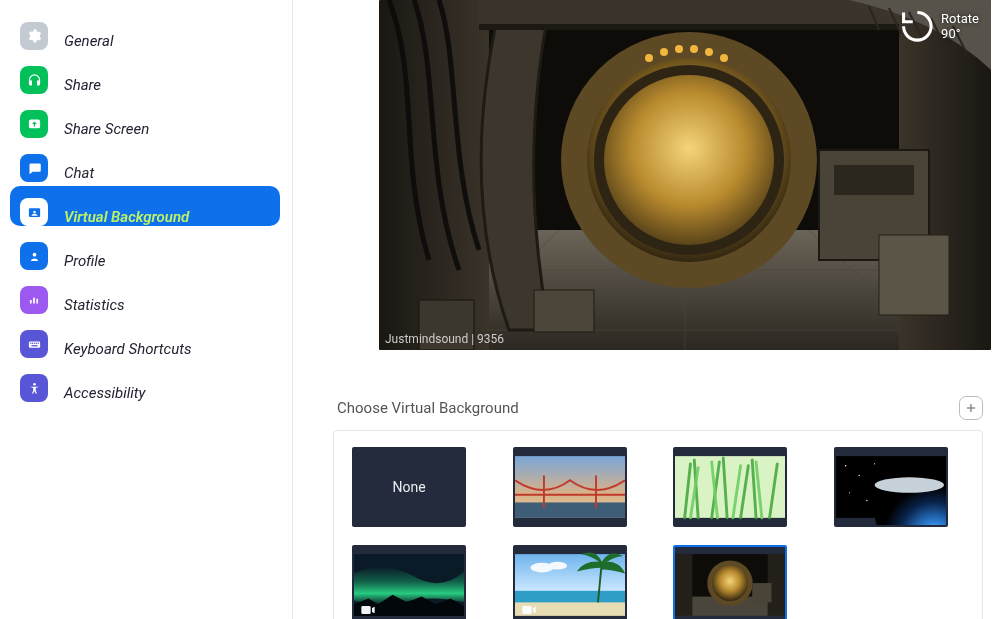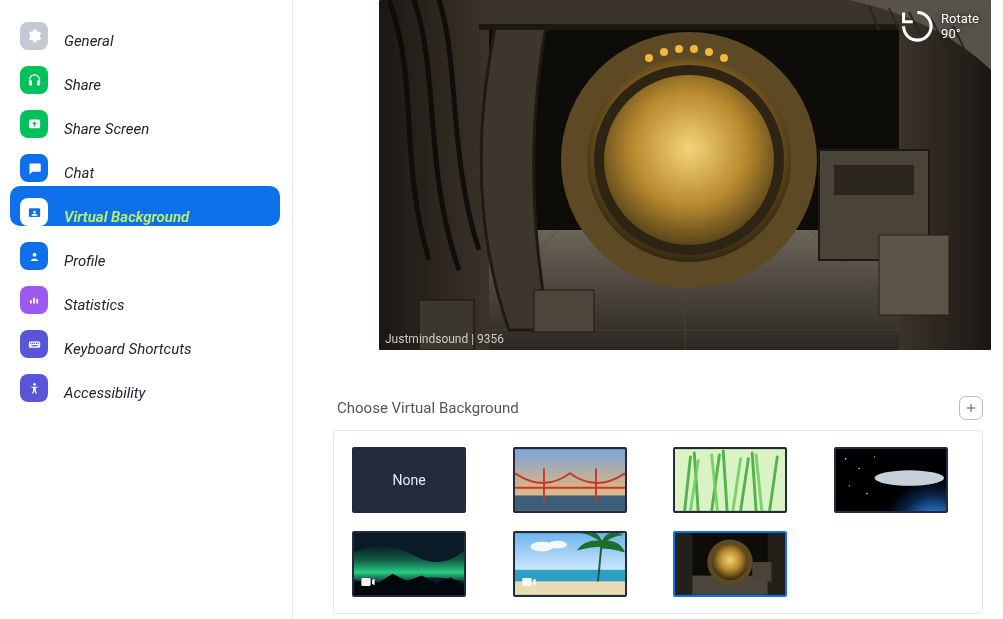--- a/index.html
+++ b/index.html
@@ -71,21 +71,21 @@
   .add-btn{
     width:24px;height:24px;border:1.5px solid #b8bdc4;border-radius:7px;
     display:flex;align-items:center;justify-content:center;color:#6b7075;cursor:pointer;
   }
   .thumb-grid{
     border:1px solid #e7e7e9;border-radius:4px;padding:16px 18px;
     display:grid;grid-template-columns:repeat(4,1fr);gap:18px 30px;
     margin-right:8px;
   }
   .thumb{
-    position:relative;width:114px;height:66px;border-radius:2px;overflow:hidden;
+    position:relative;width:114px;height:80px;border-radius:2px;overflow:hidden;
     cursor:pointer;border:2px solid transparent;background:#232a3b;
   }
   .thumb.selected{border-color:#0e71eb;}
   .thumb .none-label{
     position:absolute;inset:0;display:flex;align-items:center;justify-content:center;
     color:#e9ecf1;font-size:14px;background:#242b3c;
   }
   .thumb svg{width:100%;height:100%;display:block;}
   .thumb .cam{
     position:absolute;left:6px;bottom:5px;color:#fff;opacity:.95;

